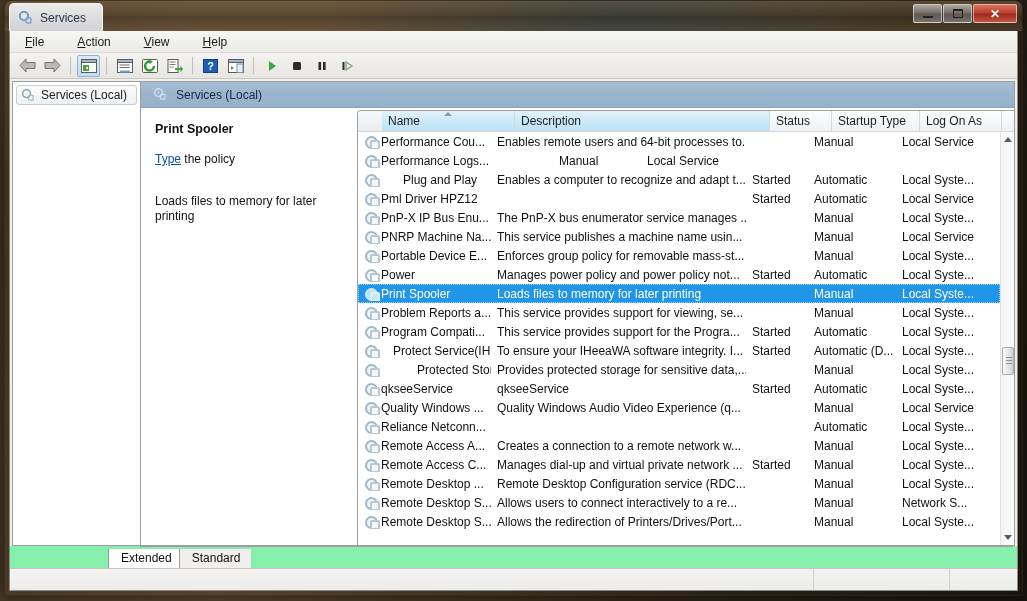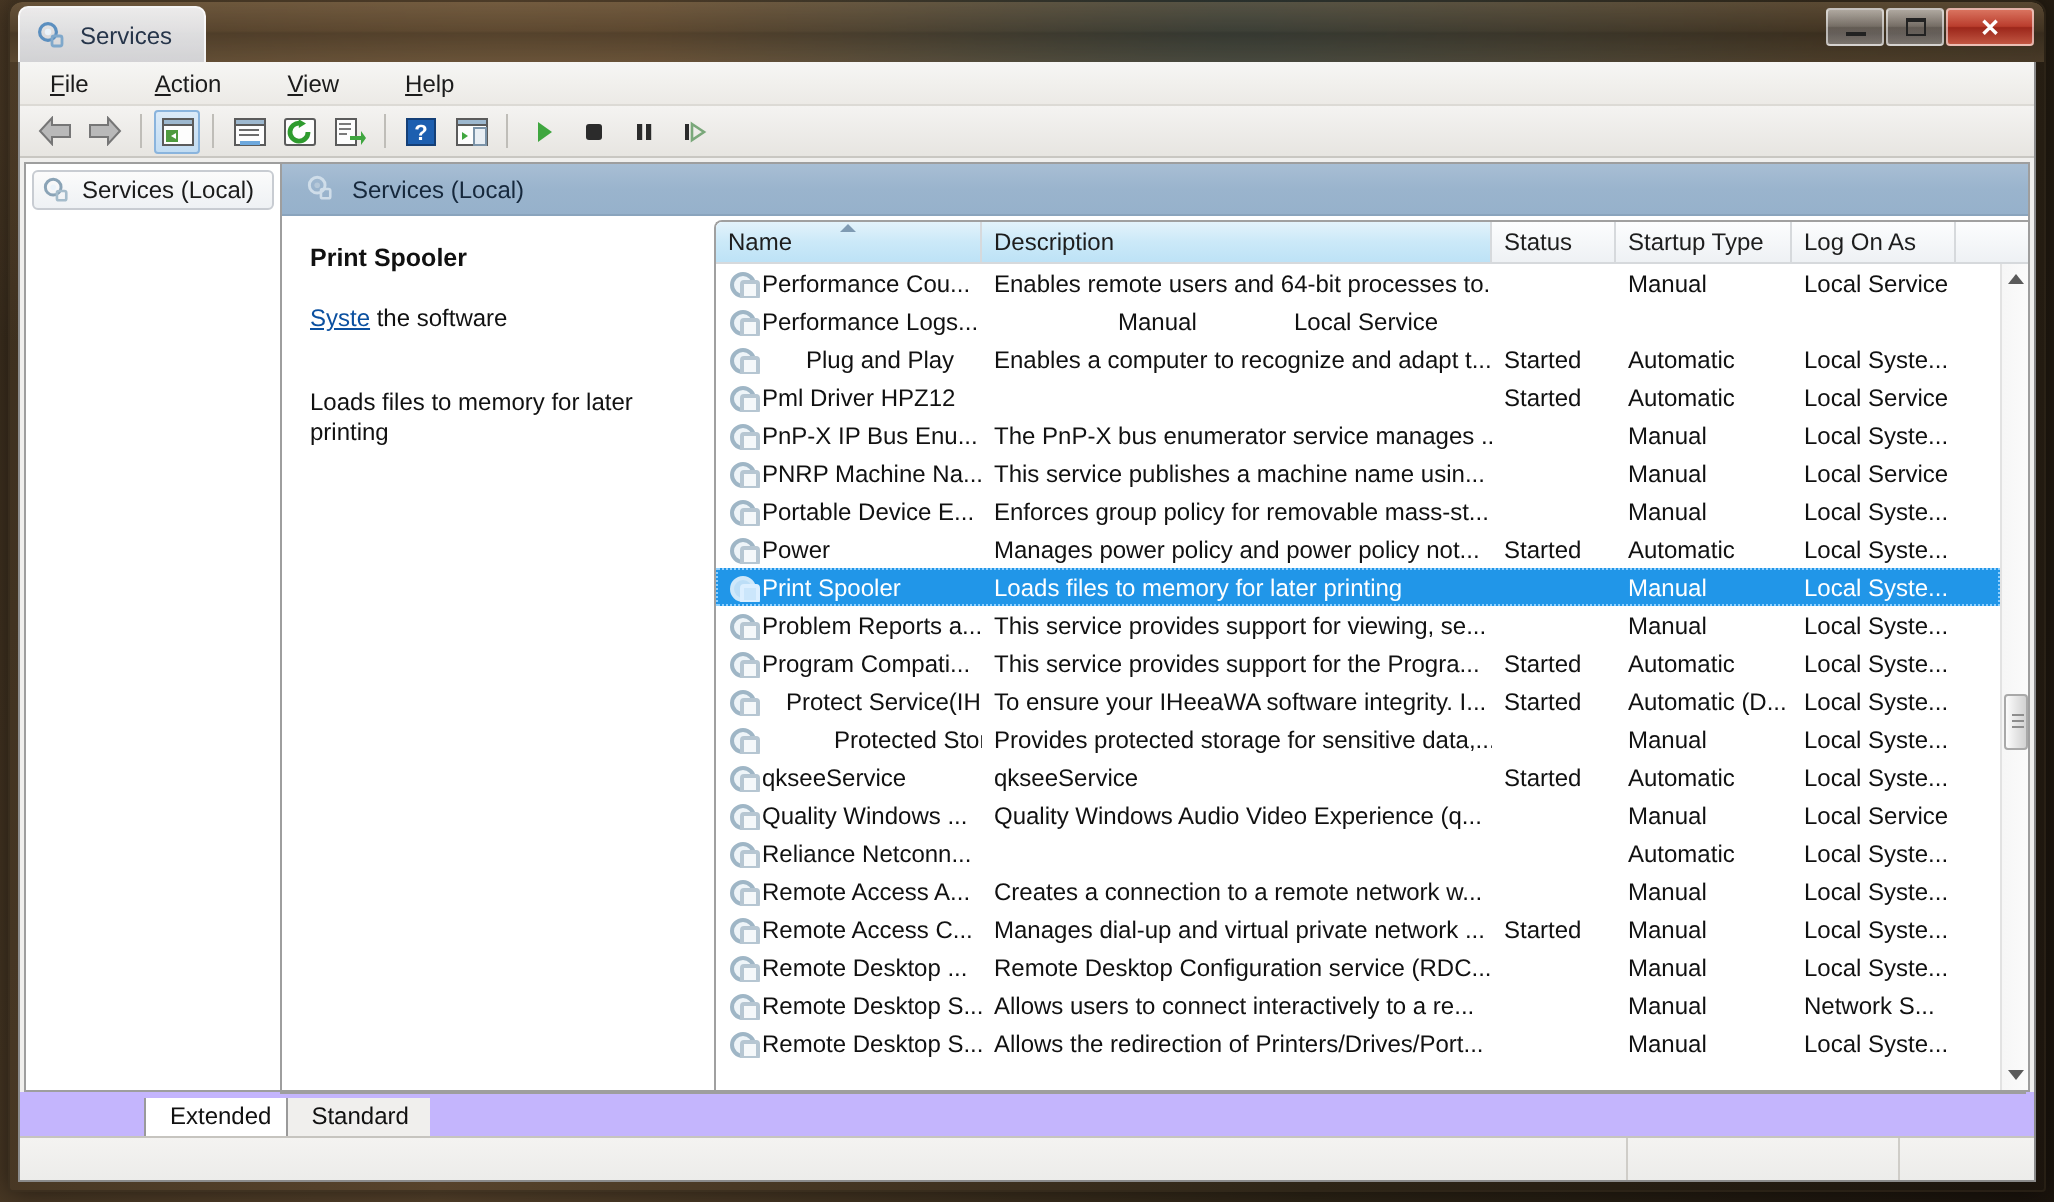--- a/index.html
+++ b/index.html
@@ -142,21 +142,21 @@
     background: #fff;
     border-left: 1px solid #fff;
   }
   #listview {
     position: absolute; left: 2px; top: 2px; right: 0; bottom: 0;
     border: 1px solid #a0a0a0; border-right: none; border-bottom: none;
     border-radius: 4px 0 0 0;
     background: #fff; overflow: hidden;
   }
   #lv-head { display: flex; height: 21px; background: linear-gradient(180deg,#f7f8f9,#e9ecef);
-             border-bottom: 1px solid #d6d9dc; }
+             border-bottom: 1px solid #d6d9dc; padding-left: 24px; }
   .th {
     font-size: 12px; color: #1d1d1d; display: flex; align-items: center;
     padding-left: 6px; border-right: 1px solid #d6d9dc; position: relative;
     background: linear-gradient(180deg,#fcfdfe,#eef1f4);
     overflow: hidden; white-space: nowrap;
   }
   .th.hl { background: linear-gradient(180deg,#e3f3fb 0%,#cbe9f8 50%,#bde2f6 100%); }
   .th .sortarr {
     position: absolute; left: 50%; top: 1px; transform: translateX(-50%);
     width: 0; height: 0; border-left: 4px solid transparent; border-right: 4px solid transparent;
@@ -196,21 +196,21 @@
     position: absolute; left: 1px; width: 12px; top: 215px; height: 28px;
     background: linear-gradient(90deg,#fdfdfd,#e4e4e4 55%,#d2d2d2);
     border: 1px solid #a9a9a9; border-radius: 2px;
   }
   #sb-thumb .grip { position:absolute; left:3px; top:9px; width:6px; height:1px; background:#8d8d8d;
                     box-shadow: 0 3px 0 #8d8d8d, 0 6px 0 #8d8d8d; }
 
   
   #tabstrip {
     height: 22px; display: flex; align-items: flex-end;
-    padding-left: 62px; background: #c4b5fd; position: relative;
+    padding-left: 98px; background: #86efac; position: relative;
   }
   #tabstrip::before {
     content:""; position:absolute; left:130px; right:4px; top:0; height:1px; background:#9e9e9e;
   }
   .vtab {
     font-size: 12px; color: #111; height: 19px; line-height: 19px;
     padding: 0 11px 0 12px; position: relative; background: #f0efed;
     border-left: 1px solid #9a9a9a; margin-right: -4px;
     transform: skewX(0deg);
   }
@@ -376,21 +376,21 @@
               <rect x="8" y="8" width="5" height="5" rx="1" fill="none" stroke="#cfdde9" stroke-width="1.4"></rect>
             </svg>
           </span>
           <span>Services (Local)</span>
         </div>
 
         <div id="rp-body">
 
           <div id="detail">
             <div class="svc-title">Print Spooler</div>
-            <div class="action-line"><a>Syste</a><span> the software</span></div>
+            <div class="action-line"><a>Type</a><span> the policy</span></div>
             <div class="desc-text">Loads files to memory for later printing</div>
           </div>
 
           <div id="listwrap">
             <div id="listview">
               <div id="lv-head">
                   <div class="th hl" style="flex: 0 0 133px;">
                     <span>Name</span>
                     <span class="sortarr"></span>
                   </div>

